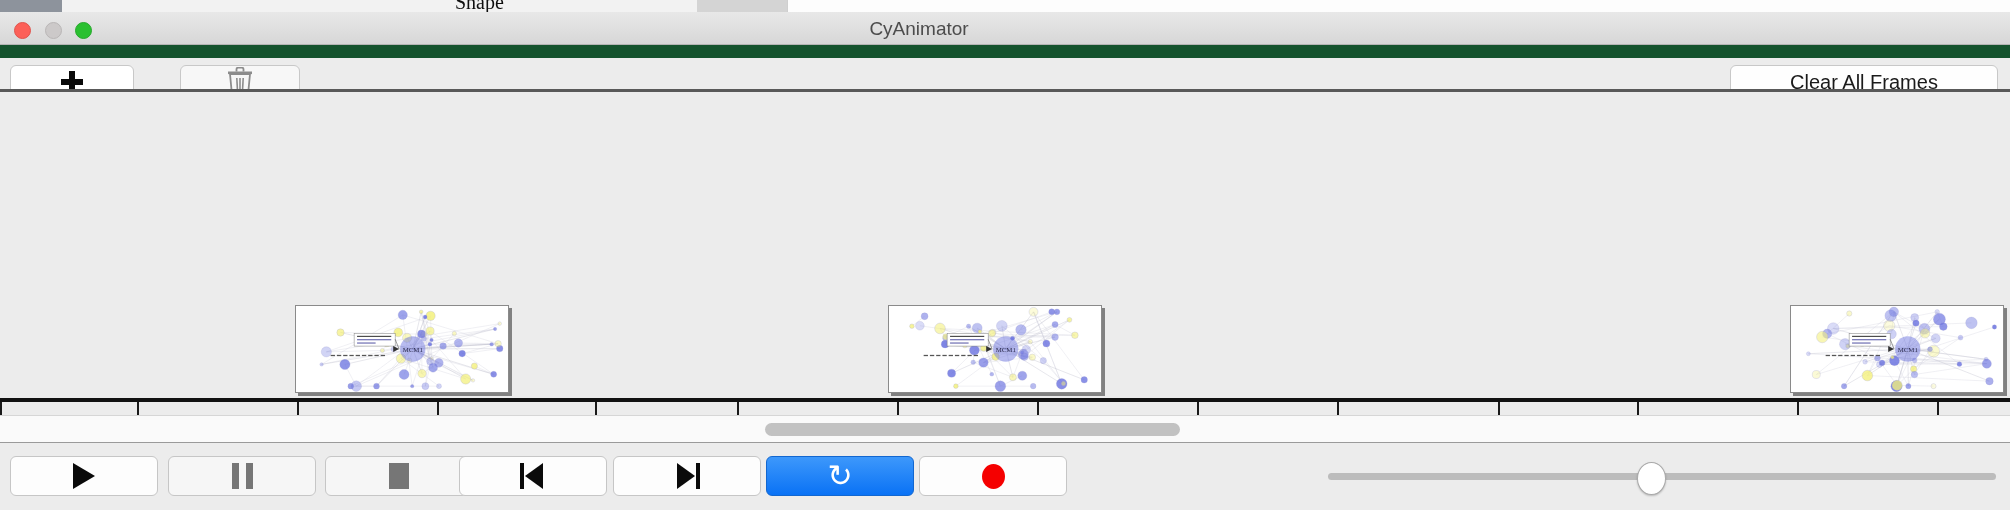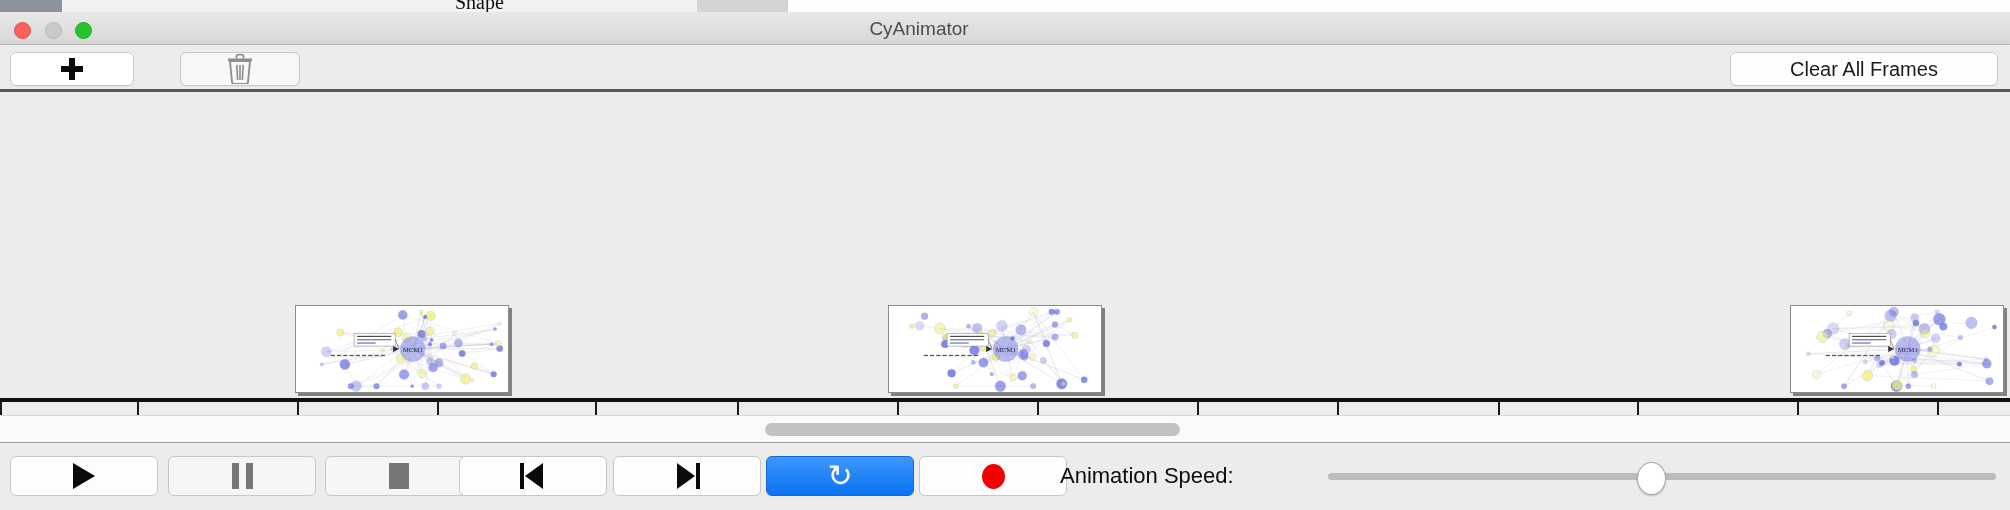--- a/index.html
+++ b/index.html
@@ -74,21 +74,21 @@
     width: 1838px;
     line-height: 33px;
     text-align: center;
     font-size: 19px;
     color: #4c4c4c;
   }
 
   
   .toolbar {
     position: absolute;
-    left: 0; top: 45px;
+    left: 0; top: 58px;
     width: 2010px; height: 52px;
     background: #ececec;
     box-sizing: border-box;
   }
   .tbtn {
     position: absolute;
     top: 7px;
     height: 34px;
     border: 1px solid #c8c8c8;
     border-radius: 6px;
@@ -769,17 +769,16 @@
     <div class="cbtn" style="left:613px;">
       <span class="ico-next"></span>
     </div>
     <div class="cbtn active" style="left:766px;">
       <span class="ico-loop">↻</span>
     </div>
     <div class="cbtn" style="left:919px;">
       <span class="ico-record"></span>
     </div>
 
-    <div class="speed-label">Animation Speed:</div>
     <div class="slider-track"></div>
     <div class="slider-thumb"></div>
   </div>
 </div>
 
 </body></html>

